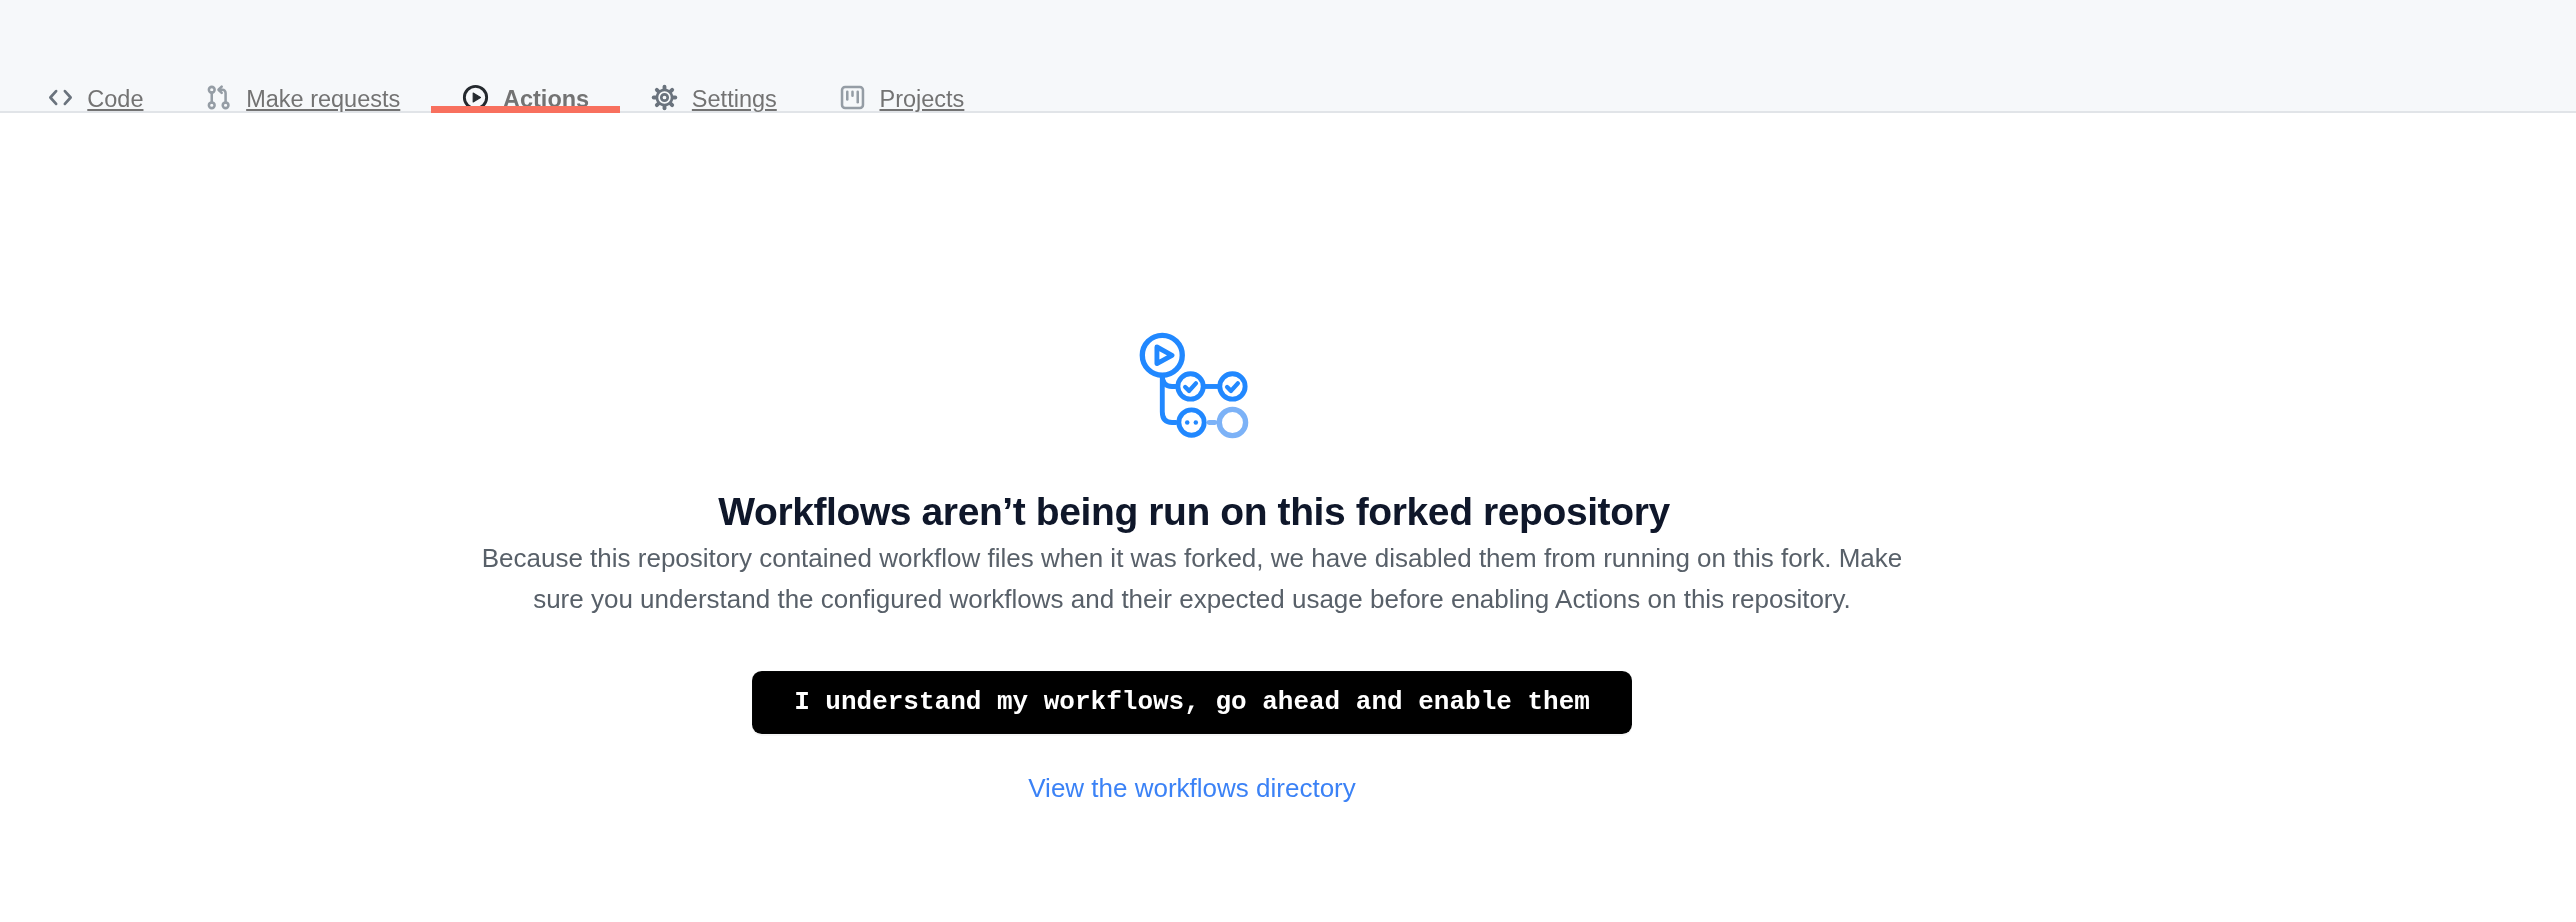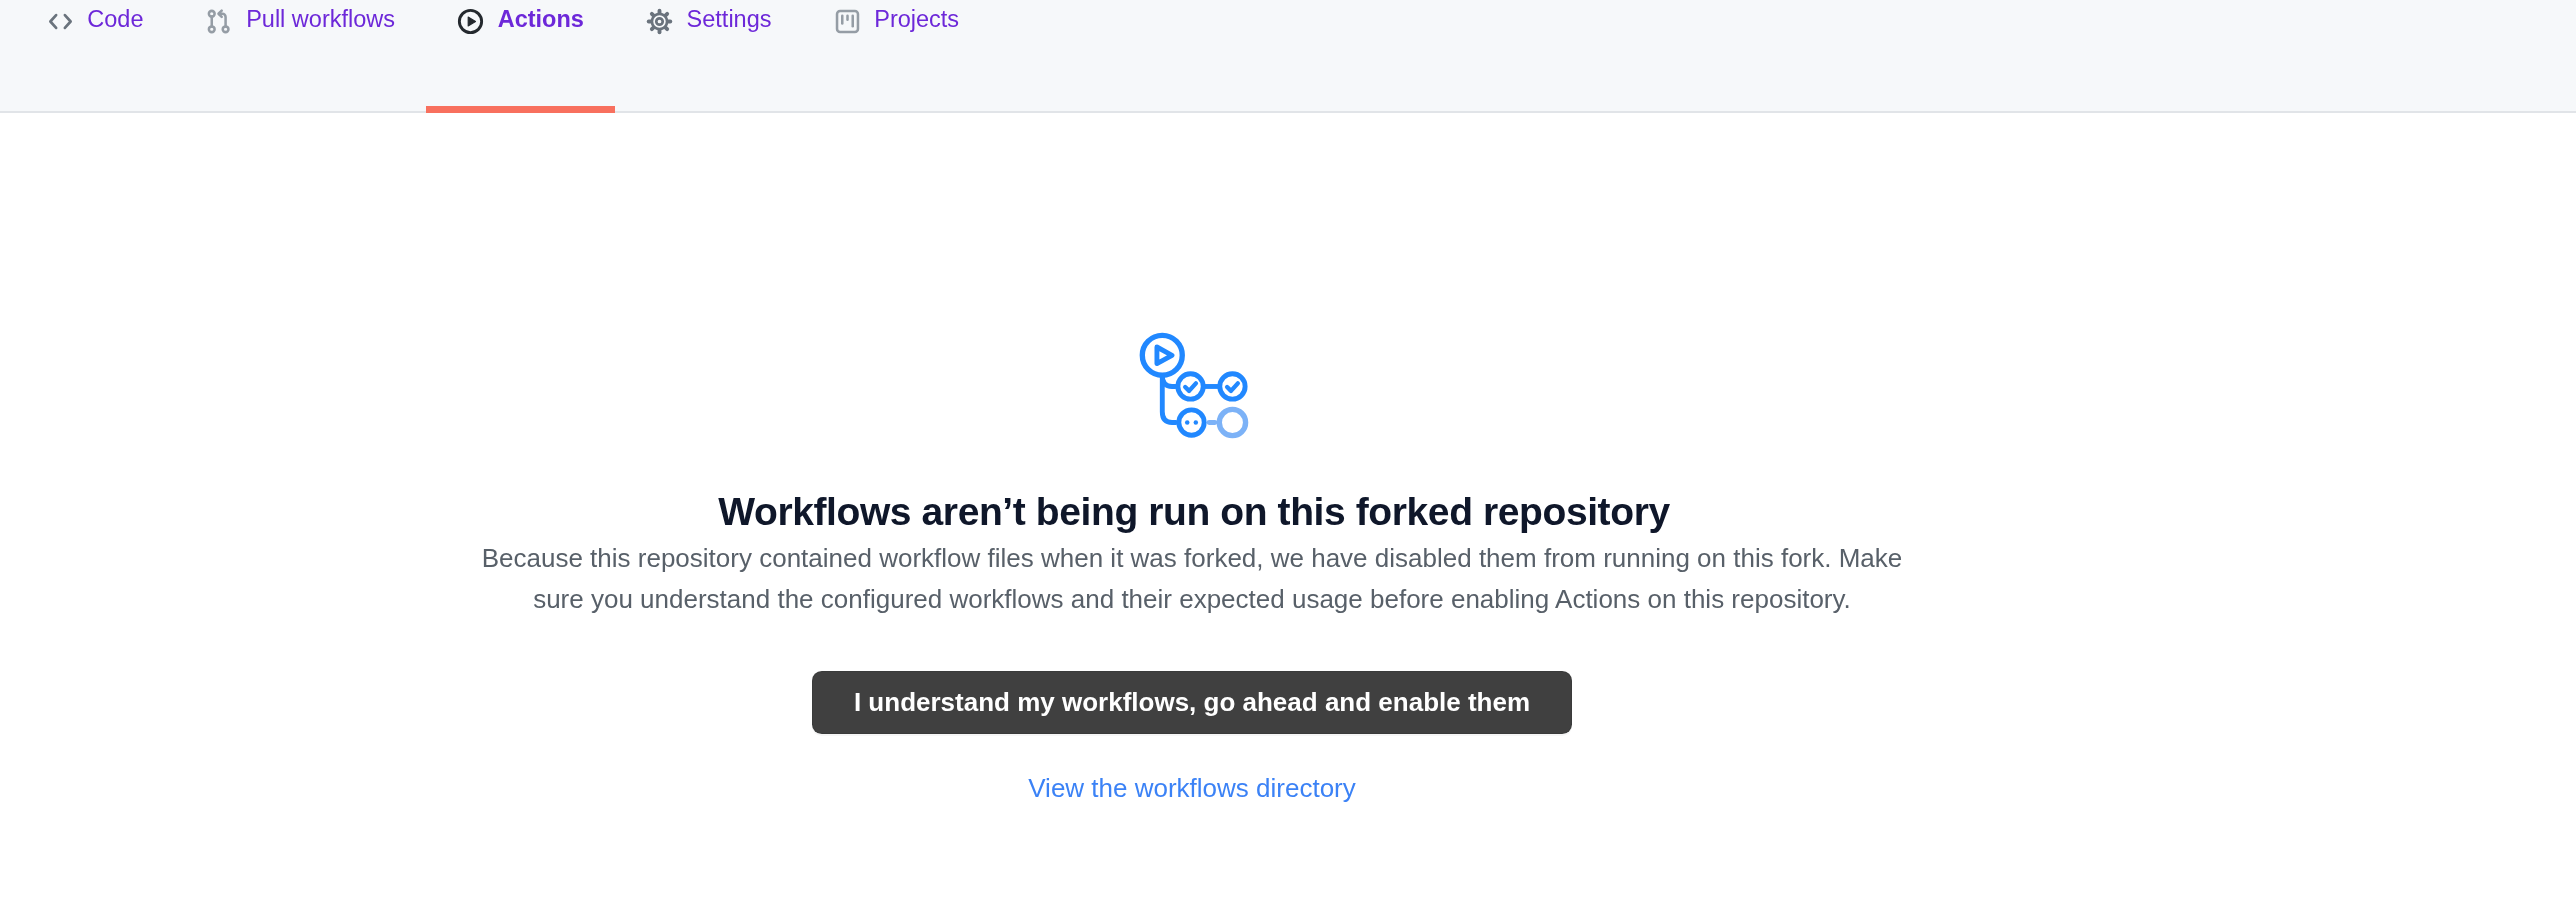--- a/index.html
+++ b/index.html
@@ -19,28 +19,29 @@
     height: 113px;
     background: #f6f8fa;
     border-bottom: 2px solid #e1e4e8;
     display: flex;
     align-items: stretch;
     padding-left: 15.6px;
   }
   .tab {
     position: relative;
     display: flex;
-    align-items: flex-start;
+    align-items: flex-end;
     gap: 13.7px;
     padding: 7.8px 31px 0 31px;
     font-size: 23.5px;
     line-height: 1;
-    color: #6d28d9;
+    color: #737373;
     cursor: pointer;
     white-space: nowrap;
+    text-decoration: underline;
   }
   .tab .ticon { display: inline-flex; }
   .tab.active { font-weight: 700; }
   .tab.active::after {
     content: "";
     position: absolute;
     left: 0; right: 0; bottom: -2px;
     height: 6.8px;
     background: #f8705e;
   }
@@ -64,27 +65,27 @@
     font-size: 26px;
     line-height: 41px;
     color: #586069;
   }
   .btn-primary {
     display: inline-block;
     margin-top: 51px;
     height: 63px;
     line-height: 61px;
     padding: 0 41px;
-    background: #404040;
+    background: #000000;
     border: 1px solid rgba(27,31,35,0.15);
     border-radius: 9.8px;
     color: #ffffff;
     font-size: 26px;
     font-weight: 700;
-    font-family: Liberation Sans, sans-serif;
+    font-family: Liberation Mono, monospace;
     cursor: pointer;
     box-shadow: 0 2px 0 rgba(27,31,35,0.04);
   }
   .bs-link {
     margin-top: 39px;
     font-size: 26px;
   }
   .bs-link a {
     color: #3b82f6;
     text-decoration: none;
@@ -110,21 +111,21 @@
     <span class="ticon">
       <svg width="27" height="27" viewBox="0 0 16 16" fill="none" stroke="#959da5" stroke-width="1.5" stroke-linecap="round" stroke-linejoin="round">
         <circle cx="4" cy="3.4" r="1.7"></circle>
         <line x1="4" y1="5.1" x2="4" y2="10.9"></line>
         <circle cx="4" cy="12.6" r="1.7"></circle>
         <circle cx="12.2" cy="12.6" r="1.7"></circle>
         <path d="M8.7 3.4 H10.3 C11.35 3.4 12.2 4.25 12.2 5.3 V10.9"></path>
         <path d="M9.9 1.5 L8 3.4 L9.9 5.3"></path>
       </svg>
     </span>
-    <span>Pull workflows</span>
+    <span>Make requests</span>
   </div>
 
   <div class="tab active">
     <span class="ticon">
       <svg width="27" height="27" viewBox="0 0 16 16">
         <circle cx="8" cy="8" r="6.6" fill="none" stroke="#24292e" stroke-width="1.7"></circle>
         <path d="M6.6 5.3 L11 8 L6.6 10.7 Z" fill="#24292e" stroke="#24292e" stroke-width="0.6" stroke-linejoin="round"></path>
       </svg>
     </span>
     <span>Actions</span>

